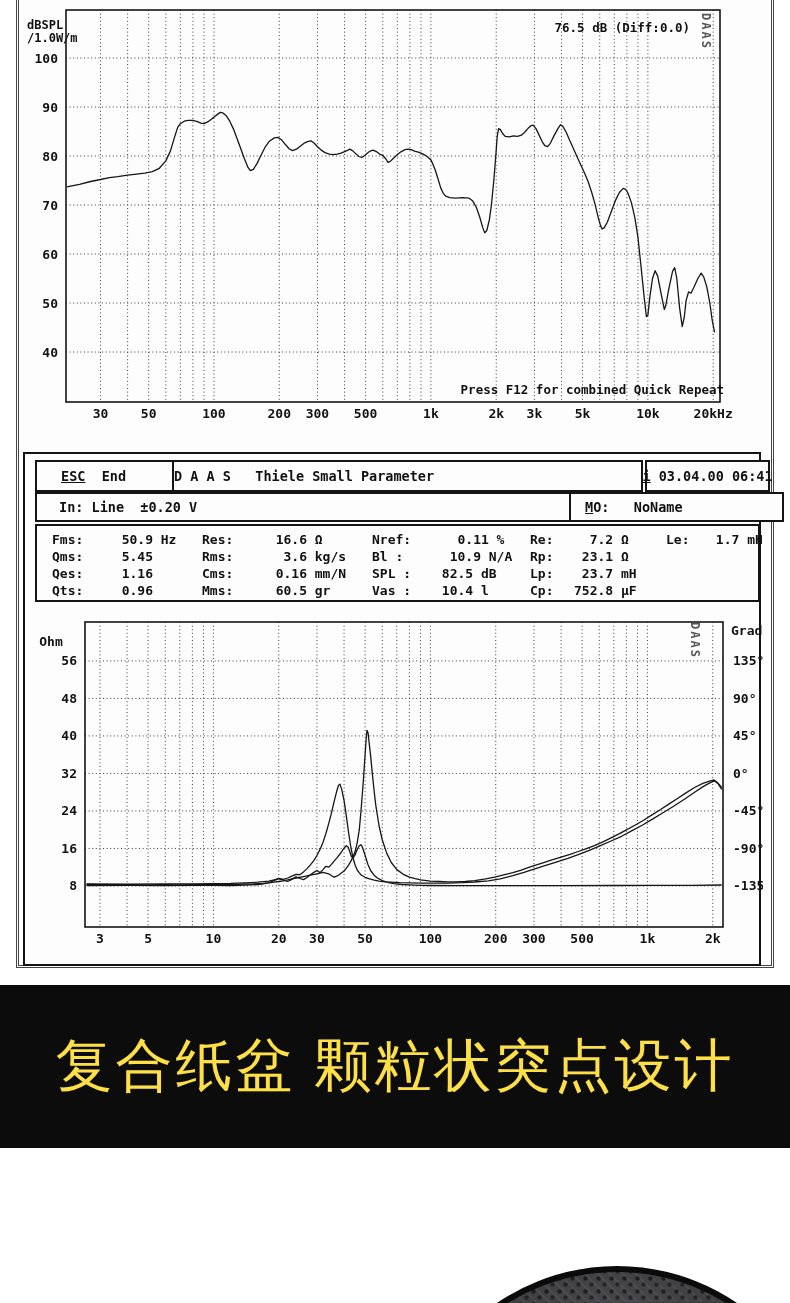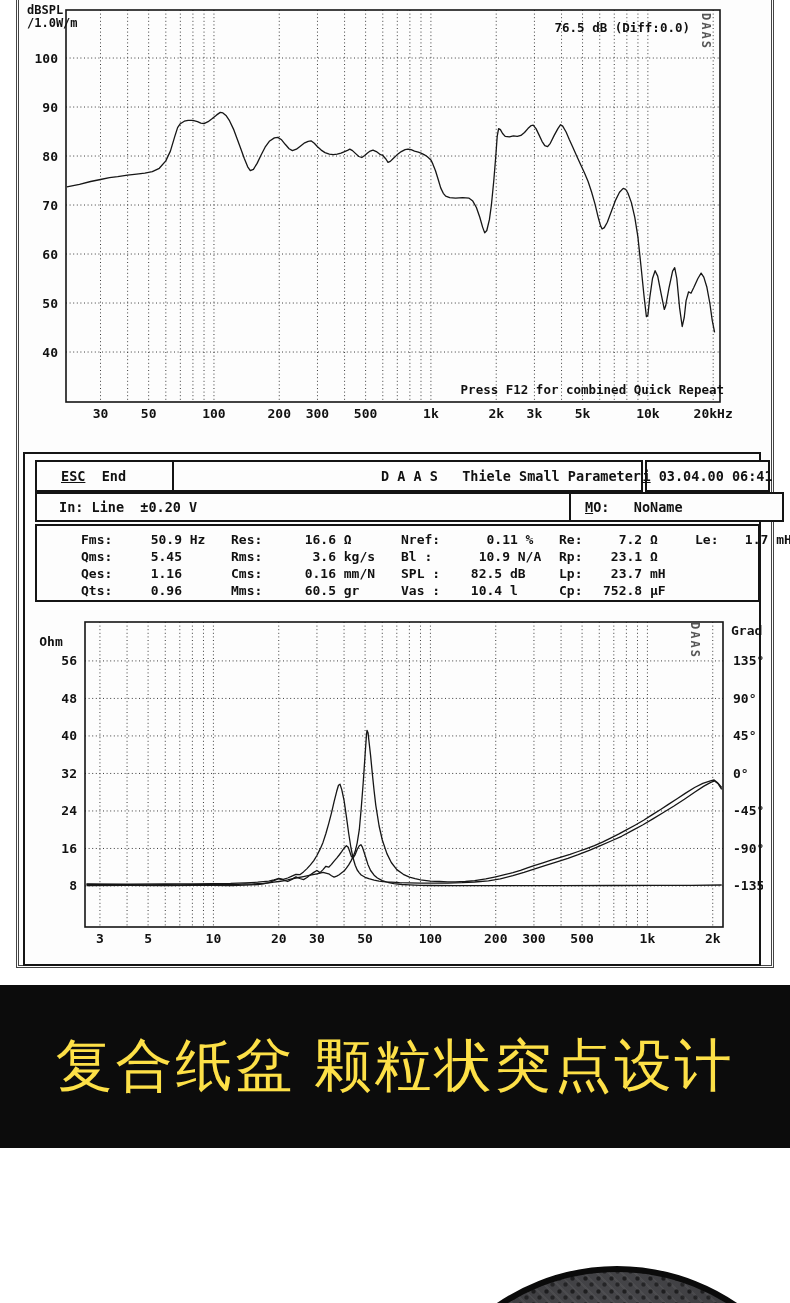--- a/index.html
+++ b/index.html
@@ -3,37 +3,37 @@
 <meta charset="utf-8">
 <style>
   html,body{margin:0;padding:0;background:#ffffff;}
   #page{position:relative;width:790px;height:1303px;overflow:hidden;background:#fff;
         font-family:"DejaVu Sans Mono",monospace;color:#111;}
   
   #shell{position:absolute;left:16px;top:0;width:752px;height:965px;background:#fdfdfd;
          border-left:3px double #444;border-right:3px double #444;border-bottom:3px double #444;}
   #spl-area{position:absolute;left:0;top:0;width:752px;height:447px;}
   #spl-svg,#imp-svg{position:absolute;left:0;top:0;}
-  .unitlabel{position:absolute;left:8px;top:4px;font:bold 12px "DejaVu Sans Mono",monospace;line-height:13px;white-space:pre;}
+  .unitlabel{position:absolute;left:8px;top:19px;font:bold 12px "DejaVu Sans Mono",monospace;line-height:13px;white-space:pre;}
   .annot{position:absolute;right:81px;top:20px;font:bold 12.5px "DejaVu Sans Mono",monospace;}
   .wm{position:absolute;font:bold 12px "DejaVu Sans Mono",monospace;color:#555;letter-spacing:2px;
       transform:rotate(90deg);transform-origin:left top;white-space:nowrap;}
   .statusline{position:absolute;right:47px;top:382px;font:bold 12.5px "DejaVu Sans Mono",monospace;text-align:right;}
   
   #ts-window{position:absolute;left:4px;top:452px;width:734px;height:510px;border:2px solid #141414;background:#fdfdfd;}
   .tsbox{position:absolute;border:2px solid #141414;background:#fdfdfd;font:bold 13.5px "DejaVu Sans Mono",monospace;
          display:flex;align-items:center;white-space:pre;}
   .hk{text-decoration:underline;}
   #esc-box{left:10px;top:6px;width:127px;height:28px;padding-left:24px;}
-  #title-box{left:147px;top:6px;width:467px;height:28px;justify-content:flex-end;}
+  #title-box{left:147px;top:6px;width:467px;height:28px;justify-content:flex-start;}
   #info-box{left:620px;top:6px;width:121px;height:28px;justify-content:center;}
   #in-box{left:10px;top:38px;width:528px;height:26px;padding-left:22px;}
   #mo-box{left:544px;top:38px;width:197px;height:26px;padding-left:14px;}
   #param-box{position:absolute;left:10px;top:70px;width:725px;height:78px;border:2px solid #141414;
-             background:#fdfdfd;padding:6px 0 0 44px;box-sizing:border-box;}
+             background:#fdfdfd;padding:6px 0 0 15px;box-sizing:border-box;}
   .prow{display:grid;grid-template-columns:54px 96px 58px 112px 62px 96px 44px 92px 42px auto;
         height:17px;font:bold 13px "DejaVu Sans Mono",monospace;white-space:pre;}
   .ohm-label{position:absolute;left:6px;top:180px;width:40px;text-align:center;font:bold 13px "DejaVu Sans Mono",monospace;}
   .grad-label{position:absolute;left:706px;top:169px;font:bold 13px "DejaVu Sans Mono",monospace;}
   
   text{font:bold 13px "DejaVu Sans Mono",monospace;fill:#111;}
   .grid{stroke:#3c3c3c;stroke-width:1;stroke-dasharray:1 2.6;}
   .frame{fill:none;stroke:#141414;stroke-width:1.6;}
   .curve{fill:none;stroke:#161616;stroke-width:1.3;stroke-linejoin:round;}
   

